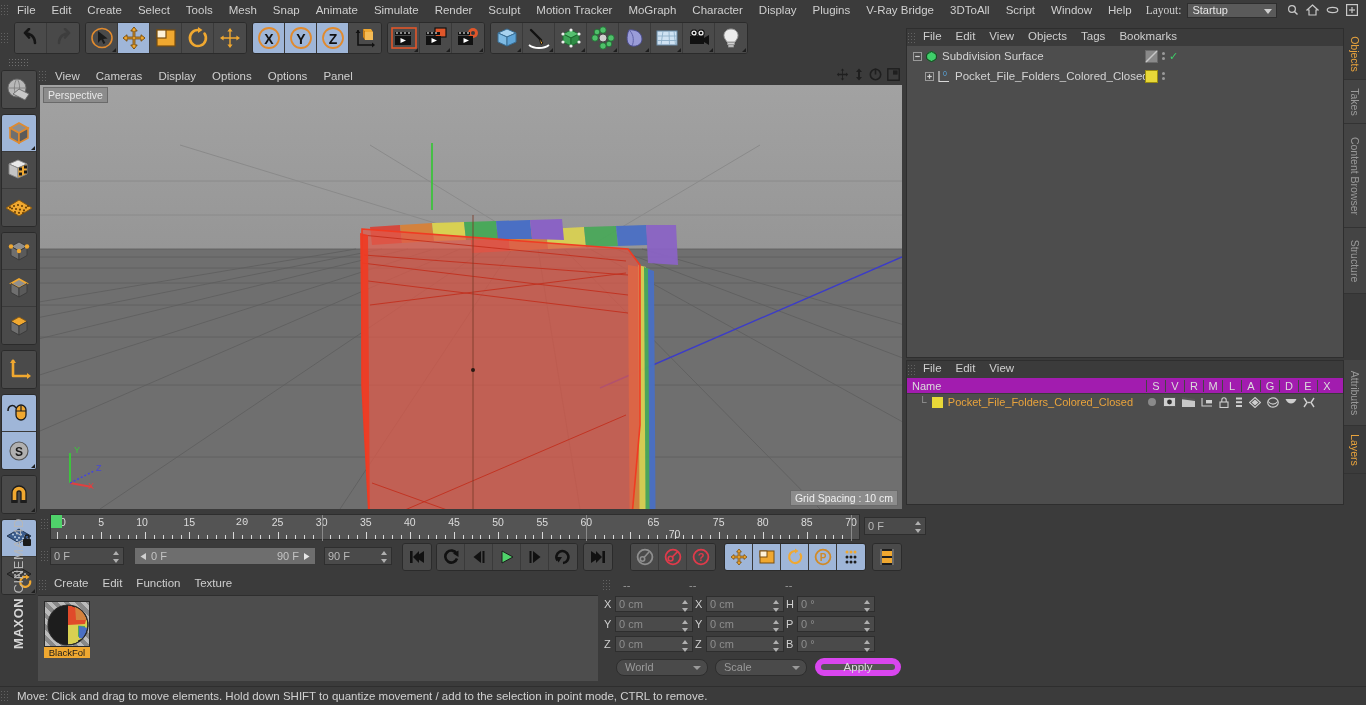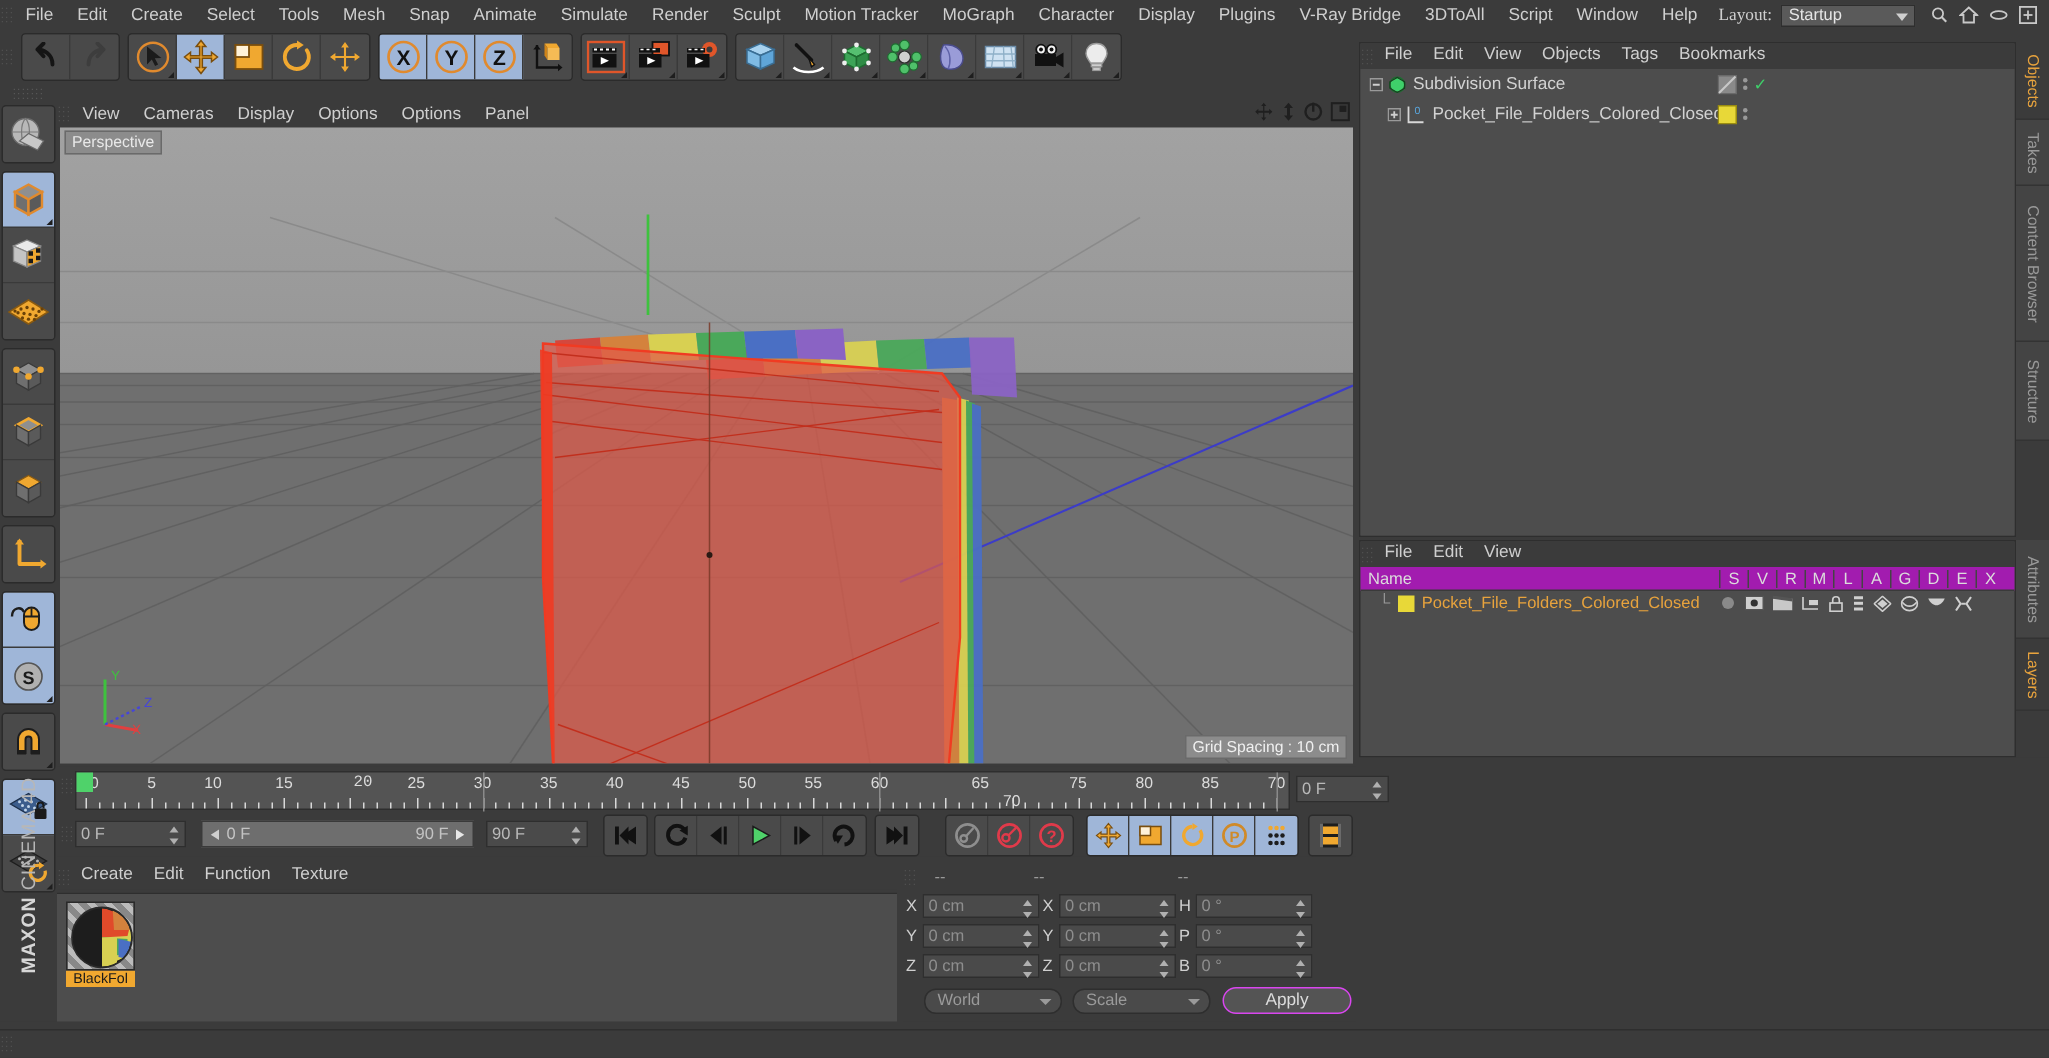--- a/index.html
+++ b/index.html
@@ -209,21 +209,21 @@
   .drop {
     height:17px; background:#4a4a4a; border:1px solid #2e2e2e; border-radius:8px;
     display:flex; align-items:center; color:#9a9a9a; font-size:11px; padding:0 8px;
     position:relative;
   }
   .drop .caret {
     position:absolute; right:6px; top:6px;
     border-left:4px solid transparent;border-right:4px solid transparent;border-top:4px solid #9a9a9a;
   }
   #applybtn {
-    height:18px; background:#545454; border:1px solid #d946ef; border-radius:9px;
+    height:18px; background:#545454; border:6px solid #d946ef; border-radius:9px;
     display:flex; align-items:center; justify-content:center;
     color:#dcdcdc; font-size:11.5px;
   }
 
   
   #objpanel {
     position:absolute; left:906px; top:28px; width:438px; height:330px;
     background:#4d4d4d; border:1px solid #2e2e2e;
   }
   .panelmenu { height:17px; display:flex; align-items:center; background:#3b3b3b; }
@@ -1459,15 +1459,16 @@
       <div class="vtab" style="height: 66px;">
         <span>Attributes</span>
       </div>
       <div class="vtab active" style="height: 48px;">
         <span>Layers</span>
       </div>
     </div>
 
   <div id="status">
     <div class="grip"></div>
+    <span id="statustext">Move: Click and drag to move elements. Hold down SHIFT to quantize movement / add to the selection in point mode, CTRL to remove.</span>
   </div>
 
 </div>
 
 </body></html>

